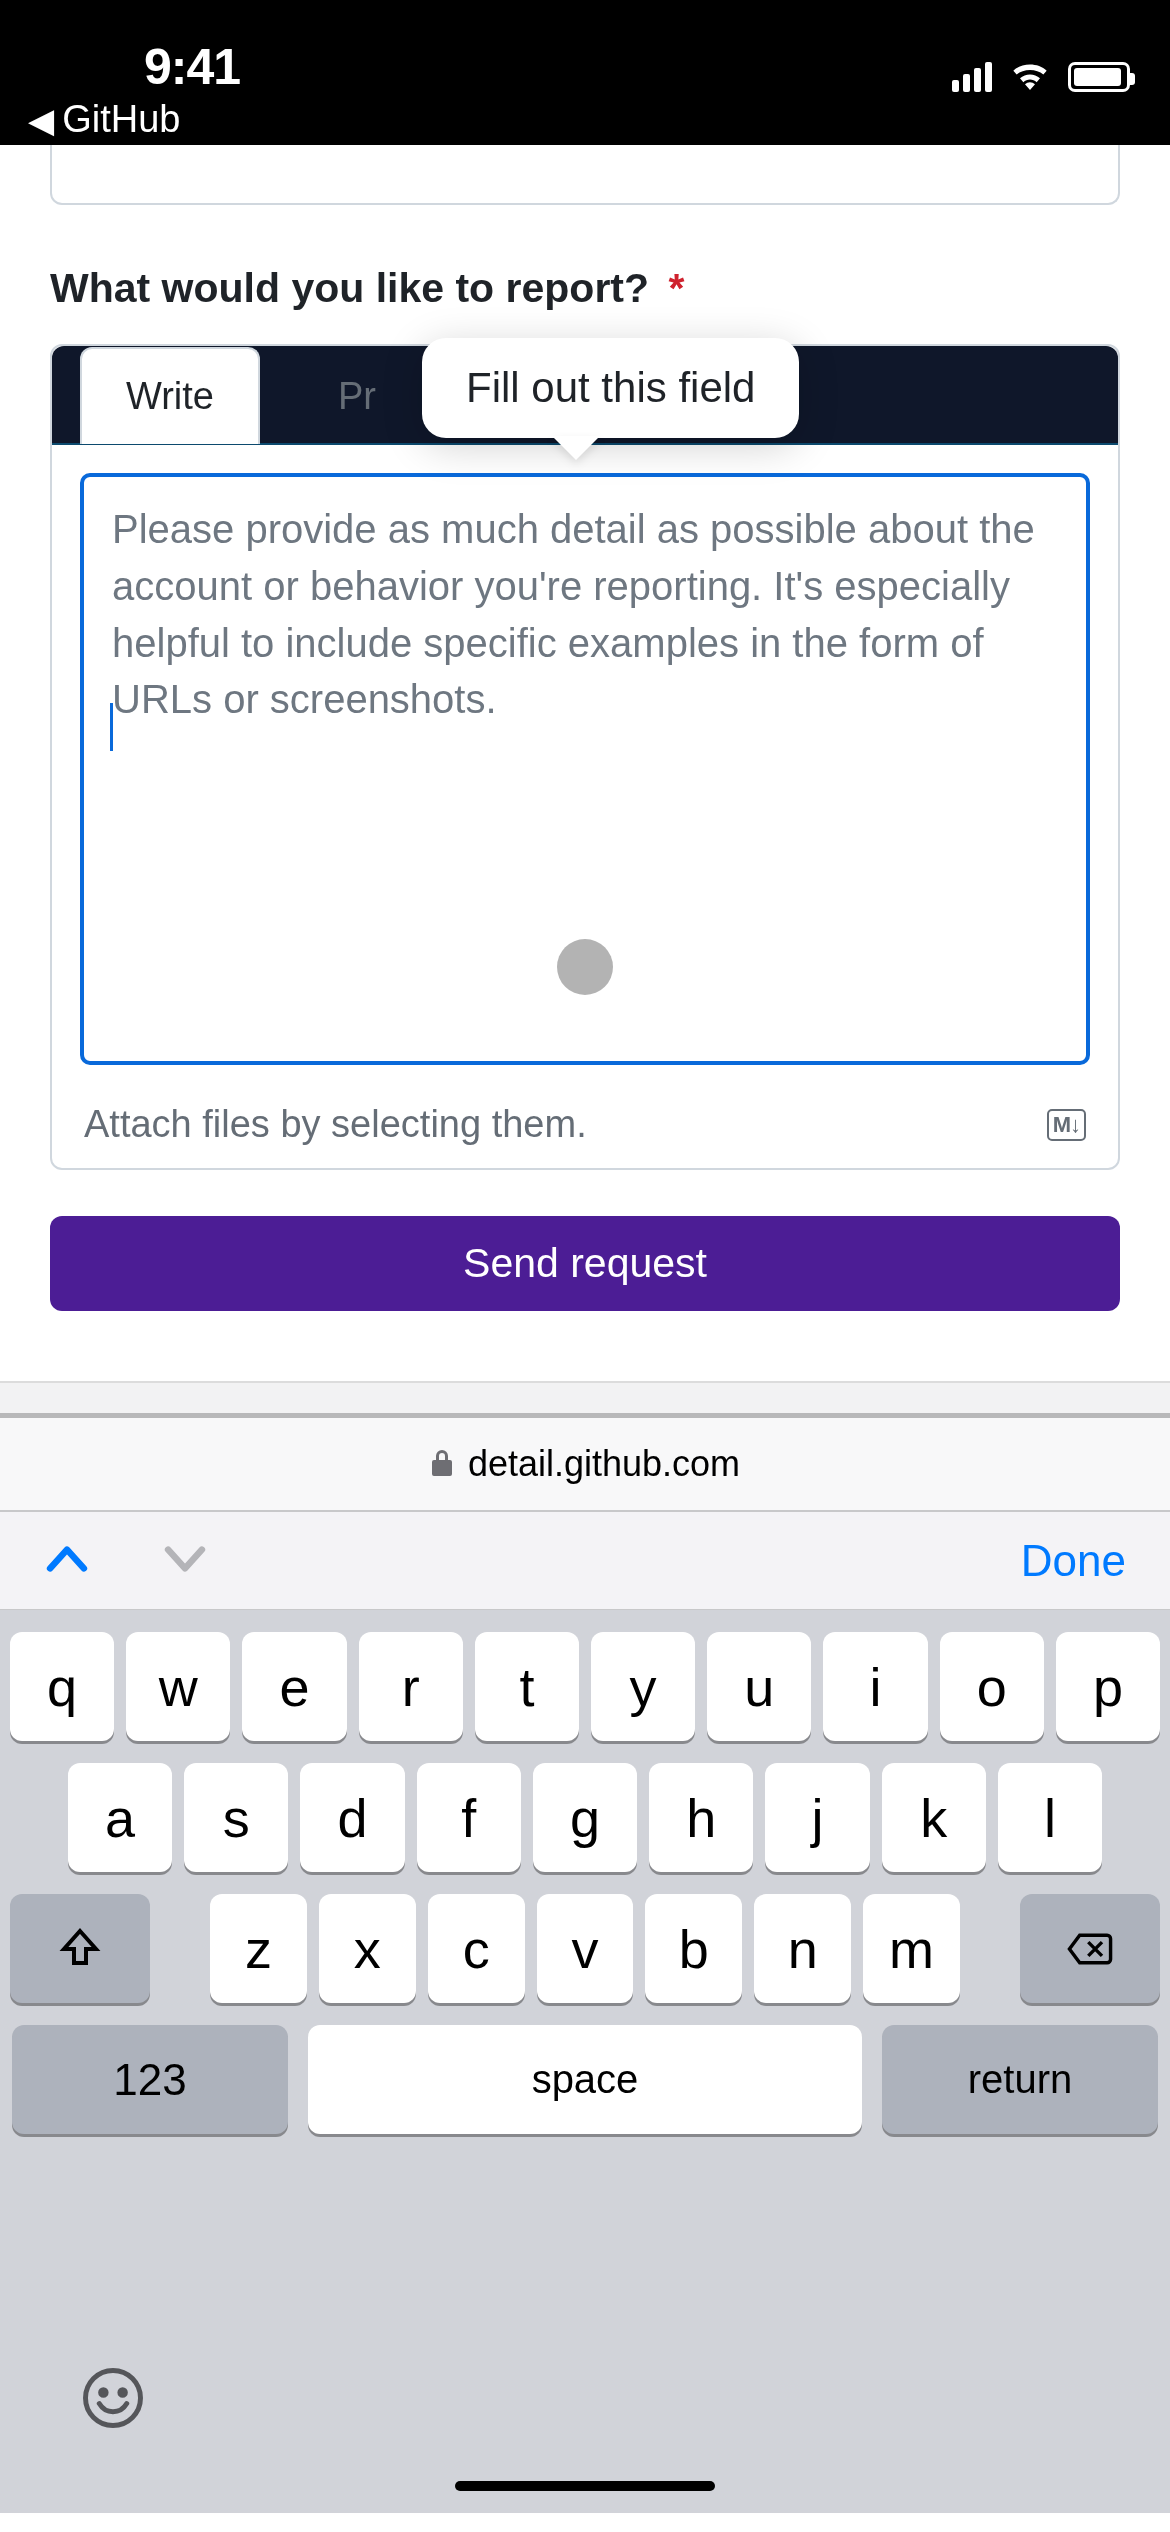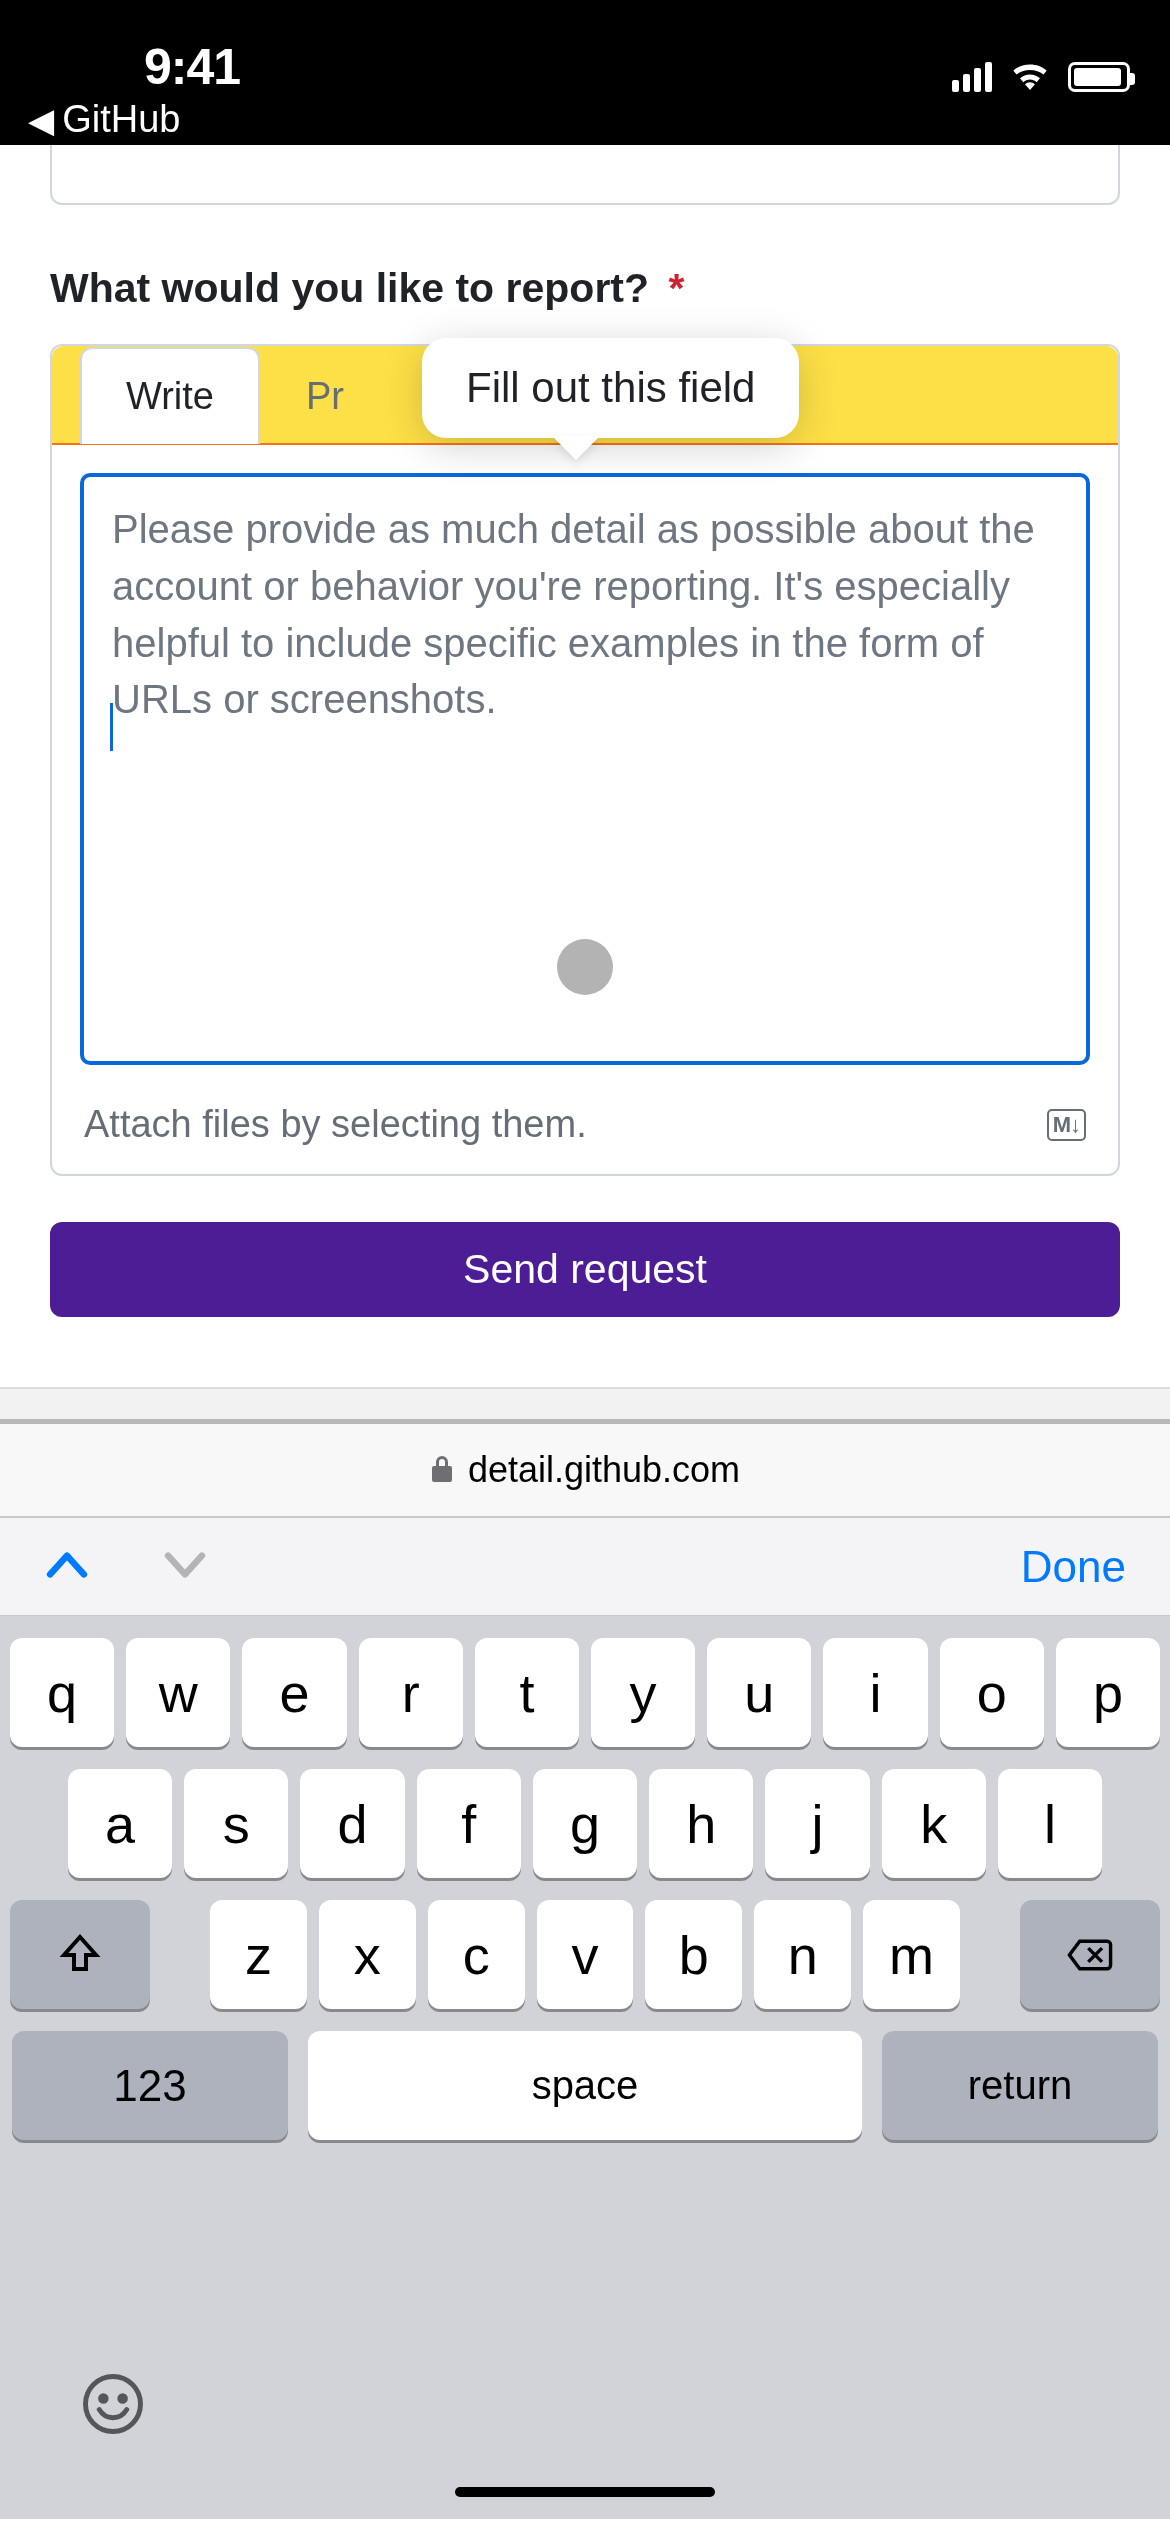--- a/index.html
+++ b/index.html
@@ -20,30 +20,30 @@
   .battery-icon{ width:62px; height:30px; border:3px solid #fff; border-radius:7px; position:relative;}
   .battery-icon::after{ content:""; position:absolute; right:-8px; top:8px; width:5px; height:12px; background:#fff; border-radius:0 3px 3px 0;}
   .battery-fill{ position:absolute; inset:3px 6px 3px 3px; background:#fff; border-radius:3px;}
 
   
   .page{ padding:0 50px; background:#fff;}
   .prev-box{ height:60px; border:2px solid #d0d7de; border-top:none; border-radius:0 0 12px 12px; margin-bottom:60px; background:#fff;}
   .field-label{ font-size:41px; font-weight:600; color:#1f2328; margin-bottom:32px;}
   .field-label .req{ color:#cf222e; margin-left:8px;}
   .editor-box{ border:2px solid #d0d7de; border-radius:12px; background:#fff; position:relative;}
-  .tabs{ display:flex; background:#fde047; border-bottom:2px solid #f97316; border-radius:12px 12px 0 0; height:99px; position:relative;}
+  .tabs{ display:flex; background:#0f172a; border-bottom:2px solid #0c4a6e; border-radius:12px 12px 0 0; height:99px; position:relative;gap:32px;}
   .tab{ padding:0 44px; font-size:38px; color:#656d76; display:flex; align-items:center; border:2px solid transparent; border-bottom:none; position:relative; top:1px;}
   .tab.active{ background:#fff; color:#1f2328; border-color:#d0d7de; border-radius:12px 12px 0 0; margin-left:28px;}
   .tab.inactive{ }
   .tooltip{ position:absolute; top:-8px; left:370px; background:#fff; border-radius:24px; padding:26px 44px; font-size:42px; color:#1f2328; box-shadow:0 8px 40px rgba(0,0,0,0.18); z-index:10;}
   .tooltip::after{ content:""; position:absolute; bottom:-22px; left:130px; border:24px solid transparent; border-top-color:#fff; border-bottom:none; filter:drop-shadow(0 4px 4px rgba(0,0,0,0.1));}
   .textarea-wrap{ padding:28px;}
   .textarea{ width:100%; height:592px; border:4px solid #0969da; border-radius:10px; padding:24px 28px; font-size:40px; line-height:1.42; color:#6e7781; font-family:inherit; resize:none; outline:none; background:#fff;}
   .textarea::placeholder{ color:#6e7781;}
-  .attach-row{ display:flex; justify-content:space-between; align-items:center; padding:6px 32px 28px; font-size:38px; color:#656d76;}
+  .attach-row{ display:flex; justify-content:space-between; align-items:center; padding:6px 32px 22px; font-size:38px; color:#656d76;}
   .md-badge{ border:2px solid #656d76; border-radius:5px; font-size:22px; font-weight:700; padding:1px 4px; letter-spacing:-1px;}
   .send-btn{ width:100%; height:95px; background:#4c1d95; color:#fff; font-size:41px; font-weight:500; border:none; border-radius:12px; margin-top:46px; margin-bottom:70px;}
 
   
   .touch-dot{ position:absolute; width:56px; height:56px; border-radius:50%; background:rgba(128,128,128,0.6); left:557px; top:794px; z-index:5;}
 
   
   .separator-thin{ height:2px; background:#dcdcdc;}
   .separator-thick{ height:5px; background:#b8b8b9;}
   .urlbar{ height:92px; background:#f8f8f9; display:flex; align-items:center; justify-content:center; gap:14px; font-size:36px; color:#000;}

